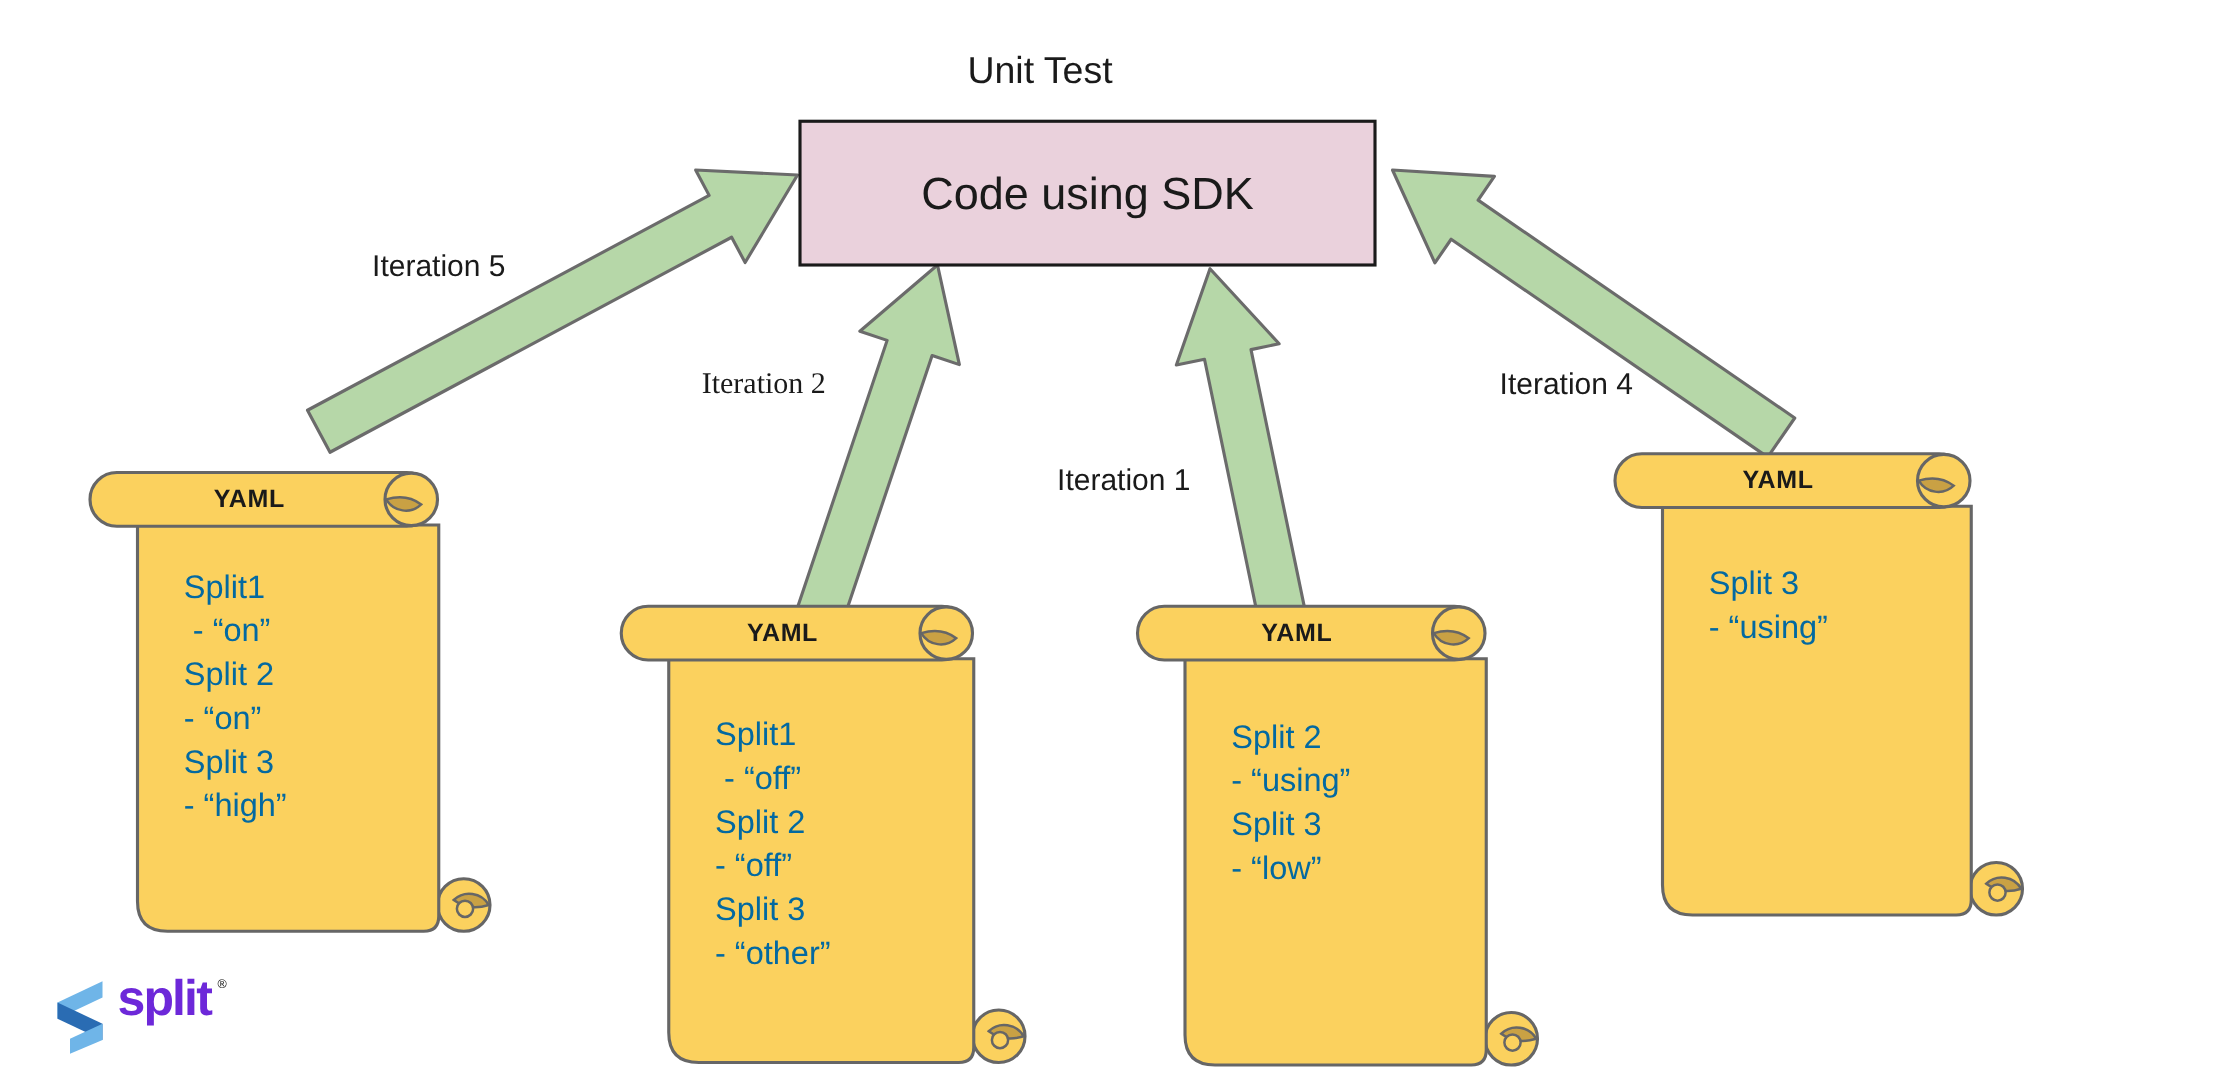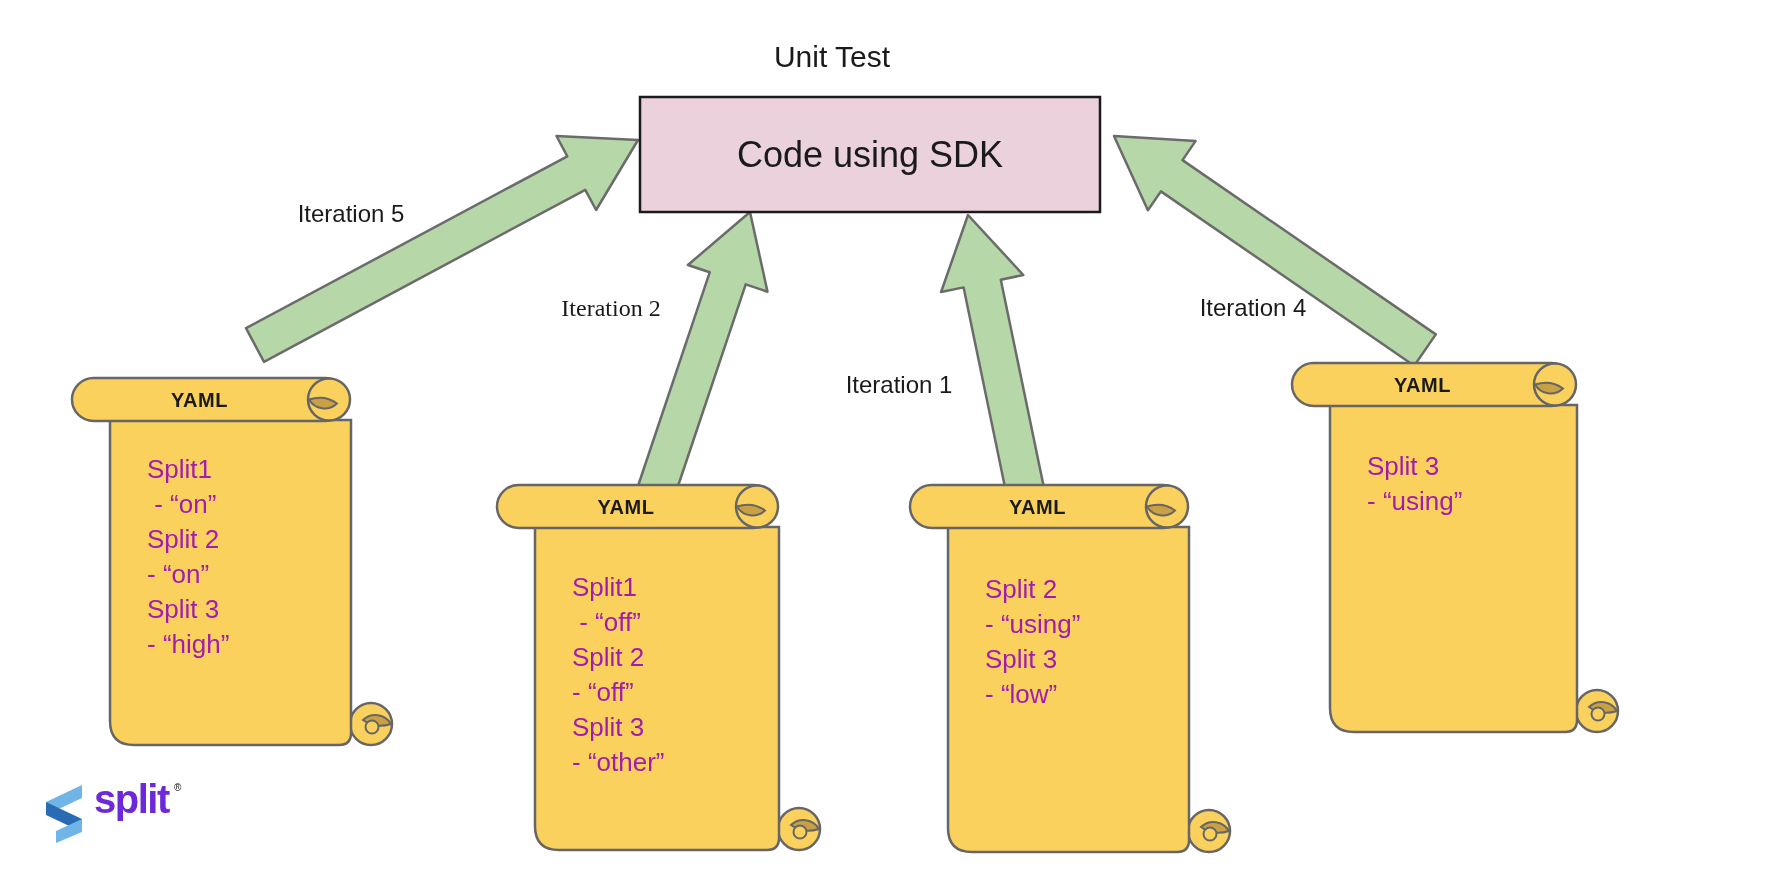--- a/index.html
+++ b/index.html
@@ -8,21 +8,21 @@
     font-family:"Liberation Sans",sans-serif;overflow:hidden;color:#1a1a1a;
   }
   #diagram-svg{position:absolute;left:0;top:0;}
   .arrow{fill:var(--arrow-fill);stroke:var(--arrow-stroke);stroke-width:2.5;stroke-linejoin:round;}
   .sdk-rect{fill:var(--box-fill);stroke:var(--box-stroke);stroke-width:2.5;}
   .label{position:absolute;transform:translate(-50%,-50%);white-space:nowrap;}
   .title{font-size:30px;}
   .sdk-label{font-size:36px;}
   .iter{font-size:24px;}
   .yaml-header{font-weight:bold;font-size:20px;letter-spacing:.5px;}
-  .scroll-lines{position:absolute;font-size:26px;line-height:35px;white-space:pre;color:#a21caf;}
+  .scroll-lines{position:absolute;font-size:26px;line-height:35px;white-space:pre;color:#0369a1;}
   .scroll-line{height:35px;}
   .logo{position:absolute;left:36px;top:781px;display:flex;align-items:flex-start;}
   .logo-word{font-weight:bold;font-size:40px;line-height:40px;letter-spacing:-1.5px;color:#6d28d9;margin-left:10px;}
   .logo-tm{font-size:10px;vertical-align:top;line-height:14px;color:#0d0d0d;}
 </style>
 </head>
 <body>
 
 <div class="canvas" style="--arrow-fill: #B6D7A8; --arrow-stroke: #6B6B6B; --box-fill: #EAD1DC; --box-stroke: #1A1A1A;">
 

